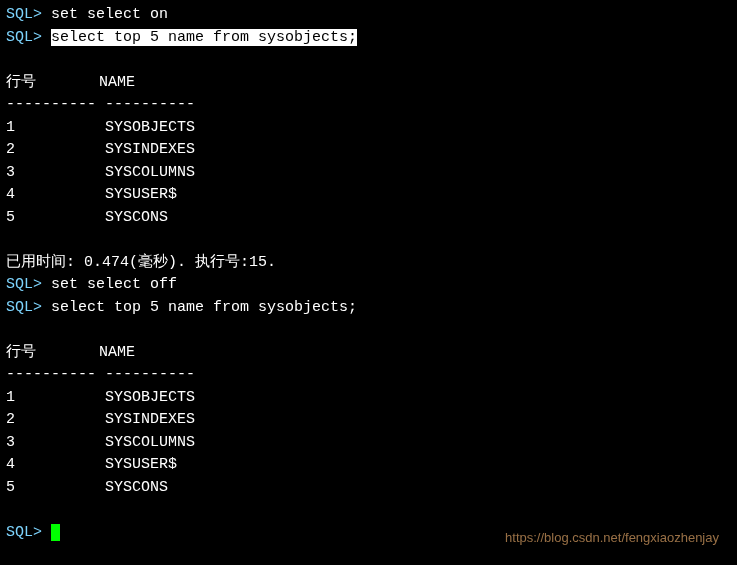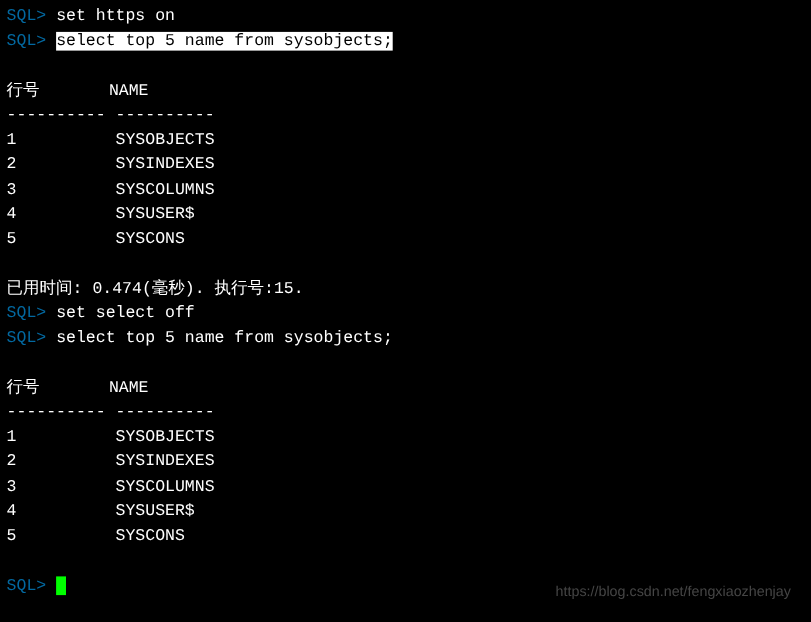--- a/index.html
+++ b/index.html
@@ -16,47 +16,47 @@
       padding: 4px 6px;
       width: 737px;
       height: 565px;
       overflow: hidden;
       position: relative;
     }
     .line {
       white-space: pre;
     }
     .prompt {
-      color: #0369a1;
+      color: #7dd3fc;
     }
     .highlighted {
       background: #fff;
       color: #000;
     }
     .cursor {
       background: #00ff00;
       display: inline-block;
       width: 9px;
       height: 17px;
       vertical-align: text-bottom;
     }
     .watermark {
       position: absolute;
       bottom: 18px;
       right: 18px;
-      color: #737373;
+      color: #fdba74;
       font-family: Arial, sans-serif;
       font-size: 13px;
       opacity: 0.6;
     }
   </style>
 </head>
 <body>
 
-<div class="line"><span class="prompt">SQL&gt;</span> <span>set https on</span></div>
+<div class="line"><span class="prompt">SQL&gt;</span> <span>set select on</span></div>
 <div class="line"><span class="prompt">SQL&gt;</span> <span class="highlighted">select top 5 name from sysobjects;</span></div>
 <div class="line"> </div>
 <div class="line"><span>行号</span>       <span>NAME</span></div>
 <div class="line"><span>----------</span> <span>----------</span></div>
 <div class="line"><span>1</span>          <span>SYSOBJECTS</span></div>
 <div class="line"><span>2</span>          <span>SYSINDEXES</span></div>
 <div class="line"><span>3</span>          <span>SYSCOLUMNS</span></div>
 <div class="line"><span>4</span>          <span>SYSUSER$</span></div>
 <div class="line"><span>5</span>          <span>SYSCONS</span></div>
 <div class="line"> </div>

